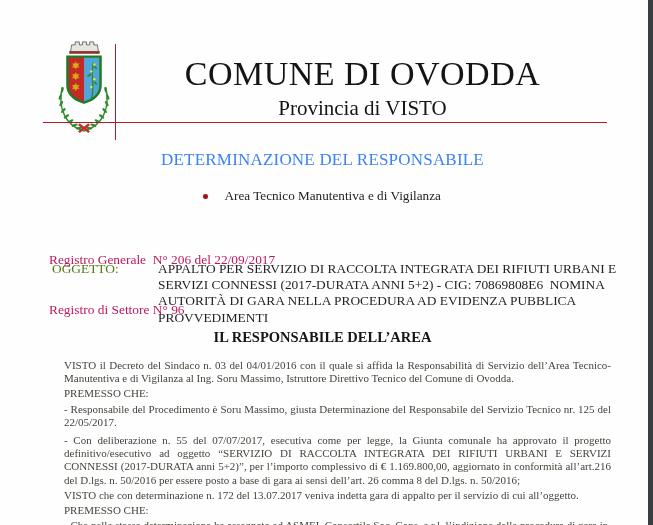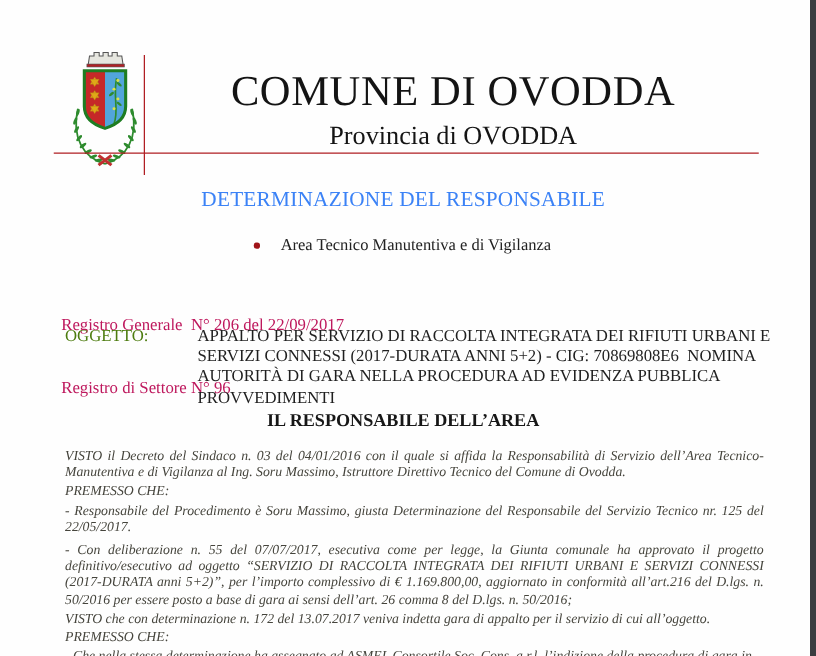--- a/index.html
+++ b/index.html
@@ -30,21 +30,21 @@
 
   .registro{position:absolute;left:49px;top:219px;font-size:13.4px;line-height:16.5px;color:#be185d;white-space:pre-wrap;}
 
   .oggetto-label{position:absolute;left:52px;top:262px;font-size:13.4px;color:#4d7c0f;line-height:1;}
   .oggetto-lines{position:absolute;left:158px;top:261px;font-size:13.4px;line-height:16.2px;color:#1f1f1f;}
   .oggetto-lines div{white-space:pre-wrap;}
 
   .section-heading{position:absolute;left:0;right:8px;top:330px;text-align:center;font-size:14.5px;font-weight:bold;color:#161616;line-height:1;}
 
   .body-text{position:absolute;left:48px;top:359px;width:563px;font-size:11px;line-height:13.2px;color:#45443c;text-align:justify;}
-  .body-text p{margin:0 0 2px 4px;font-style:italic;}
+  .body-text p{margin:0 0 2px 16px;}
   .body-text p.gap{margin-bottom:5px;}
 </style>
 </head>
 <body>
 
 <div class="page">
 
   <svg class="coa" viewBox="0 0 60 100" preserveAspectRatio="none">
 
     <g fill="#2e8b2e" stroke="none">
@@ -104,21 +104,21 @@
       <path d="M17,14 L18,7 L21.5,7 L21.5,4 L25.5,4 L25.5,7 L28.5,7 L28.5,4 L32.5,4 L32.5,7 L35.5,7 L35.5,4 L39.5,4 L39.5,7 L43,7 L44,14 Z" fill="#e6e6df" stroke="#555" stroke-width="0.8"></path>
       <rect x="16" y="13.5" width="29" height="2.4" fill="#b02025" stroke="#555" stroke-width="0.5"></rect>
     </g>
   </svg>
 
   <div class="rule-v"></div>
   <div class="rule-h"></div>
 
   <div class="title-wrap">
     <div class="muni">COMUNE DI OVODDA</div>
-    <div class="prov">Provincia di OVODDA</div>
+    <div class="prov">Provincia di VISTO</div>
   </div>
 
   <div class="det-heading">DETERMINAZIONE DEL RESPONSABILE</div>
 
   <div class="area-row">
     <span class="bullet"></span>
     <span class="area-label">Area Tecnico Manutentiva e di Vigilanza</span>
   </div>
 
   <div class="registro">

